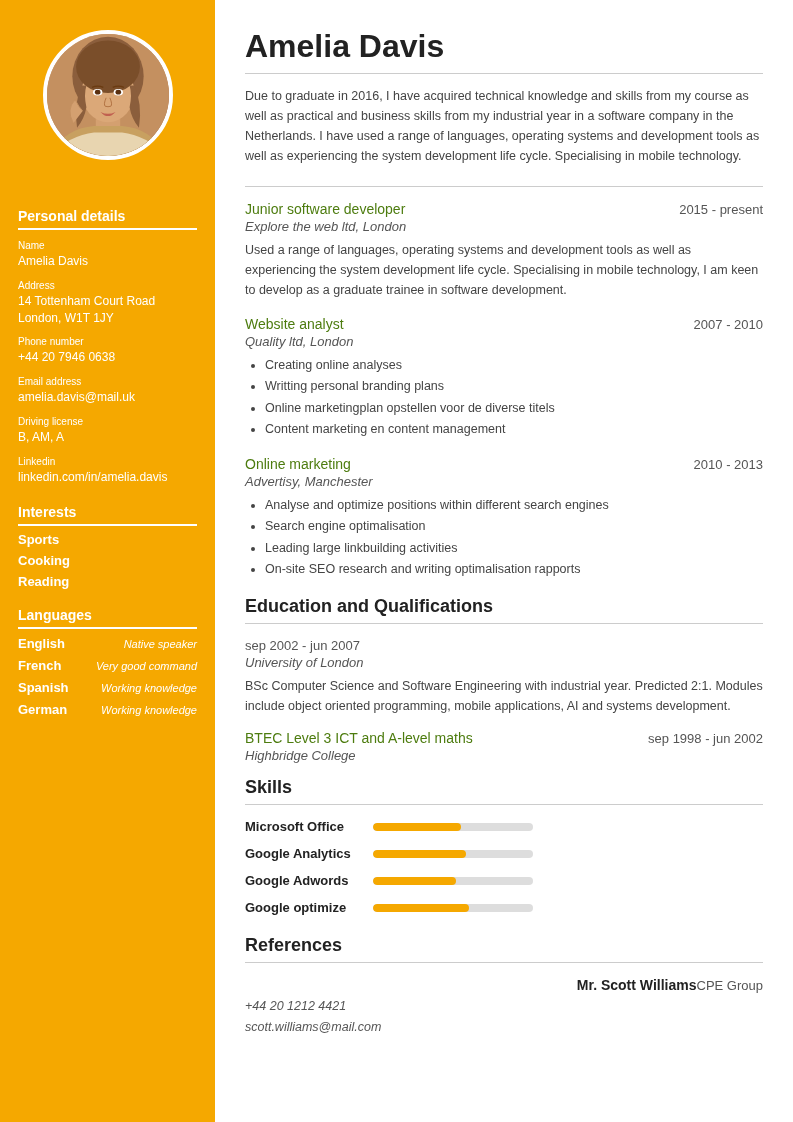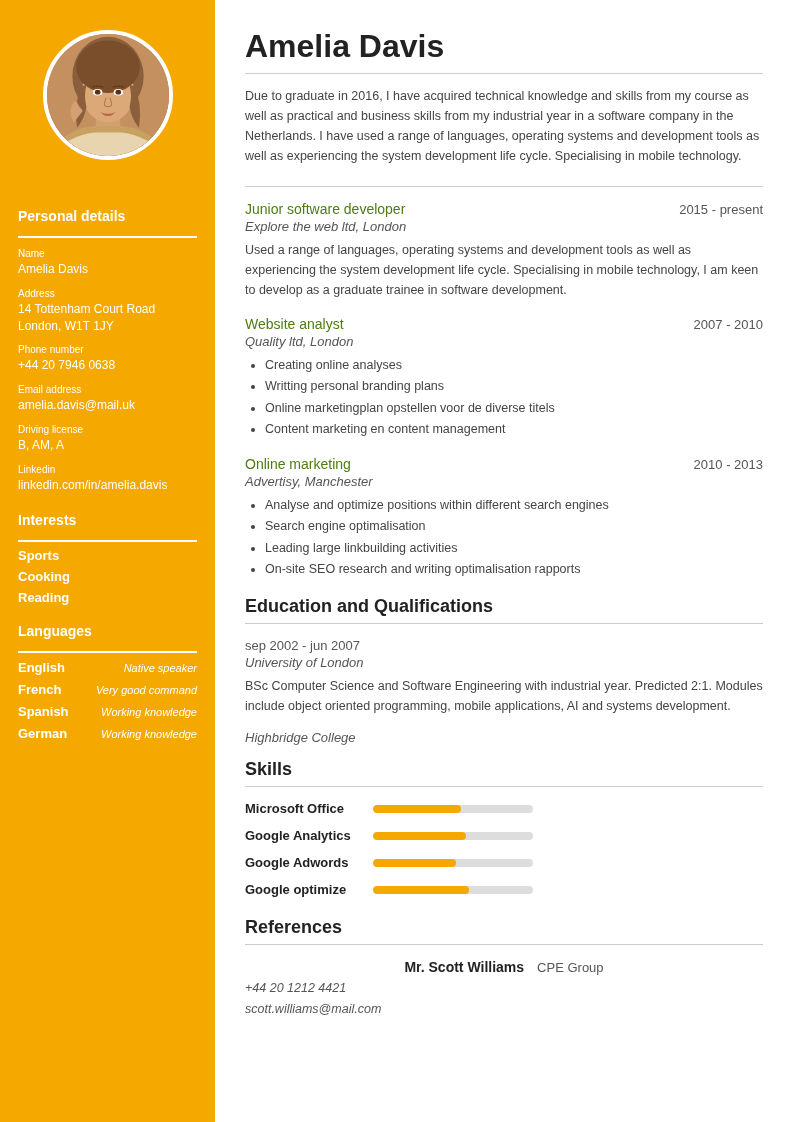--- a/index.html
+++ b/index.html
@@ -54,21 +54,21 @@
       width: 100%;
       padding: 10px 18px 20px;
     }
 
     .sidebar-section-title {
       color: #fff;
       font-size: 14px;
       font-weight: bold;
       margin-top: 18px;
       margin-bottom: 6px;
-      padding-bottom: 12px;
+      padding-bottom: 4px;
       border-bottom: 2px solid #fff;
     }
 
     .sidebar-label {
       color: #fff;
       font-size: 10px;
       font-weight: normal;
       margin-top: 10px;
       margin-bottom: 2px;
     }
@@ -219,24 +219,23 @@
     }
 
     .skill-bar-fill {
       height: 100%;
       background: #F5A800;
       border-radius: 4px;
     }
 
     .ref-header {
       display: flex;
-      justify-content: center;
+      justify-content: flex-end;
       align-items: baseline;
       margin-bottom: 3px;
-      gap: 13px;
     }
 
     .ref-name {
       font-size: 14px;
       font-weight: bold;
       color: #222;
     }
 
     .ref-company {
       font-size: 13px;
@@ -404,20 +403,24 @@
 
   <div class="edu-block">
     <div class="job-header">
       <span class="job-dates">sep 2002 - jun 2007</span>
     </div>
     <div class="job-company">University of London</div>
     <p class="edu-desc">BSc Computer Science and Software Engineering with industrial year. Predicted 2:1. Modules include object oriented programming, mobile applications, AI and systems development.</p>
   </div>
 
   <div class="edu-block">
+    <div class="job-header">
+      <span class="job-title">BTEC Level 3 ICT and A-level maths</span>
+      <span class="job-dates">sep 1998 - jun 2002</span>
+    </div>
     <div class="job-company">Highbridge College</div>
   </div>
 
   <h2 class="section-title">Skills</h2>
   <div class="section-divider"></div>
 
   <div class="skills-section">
     <div class="skill-row">
       <span class="skill-name">Microsoft Office</span>
       <div class="skill-bar-bg">

